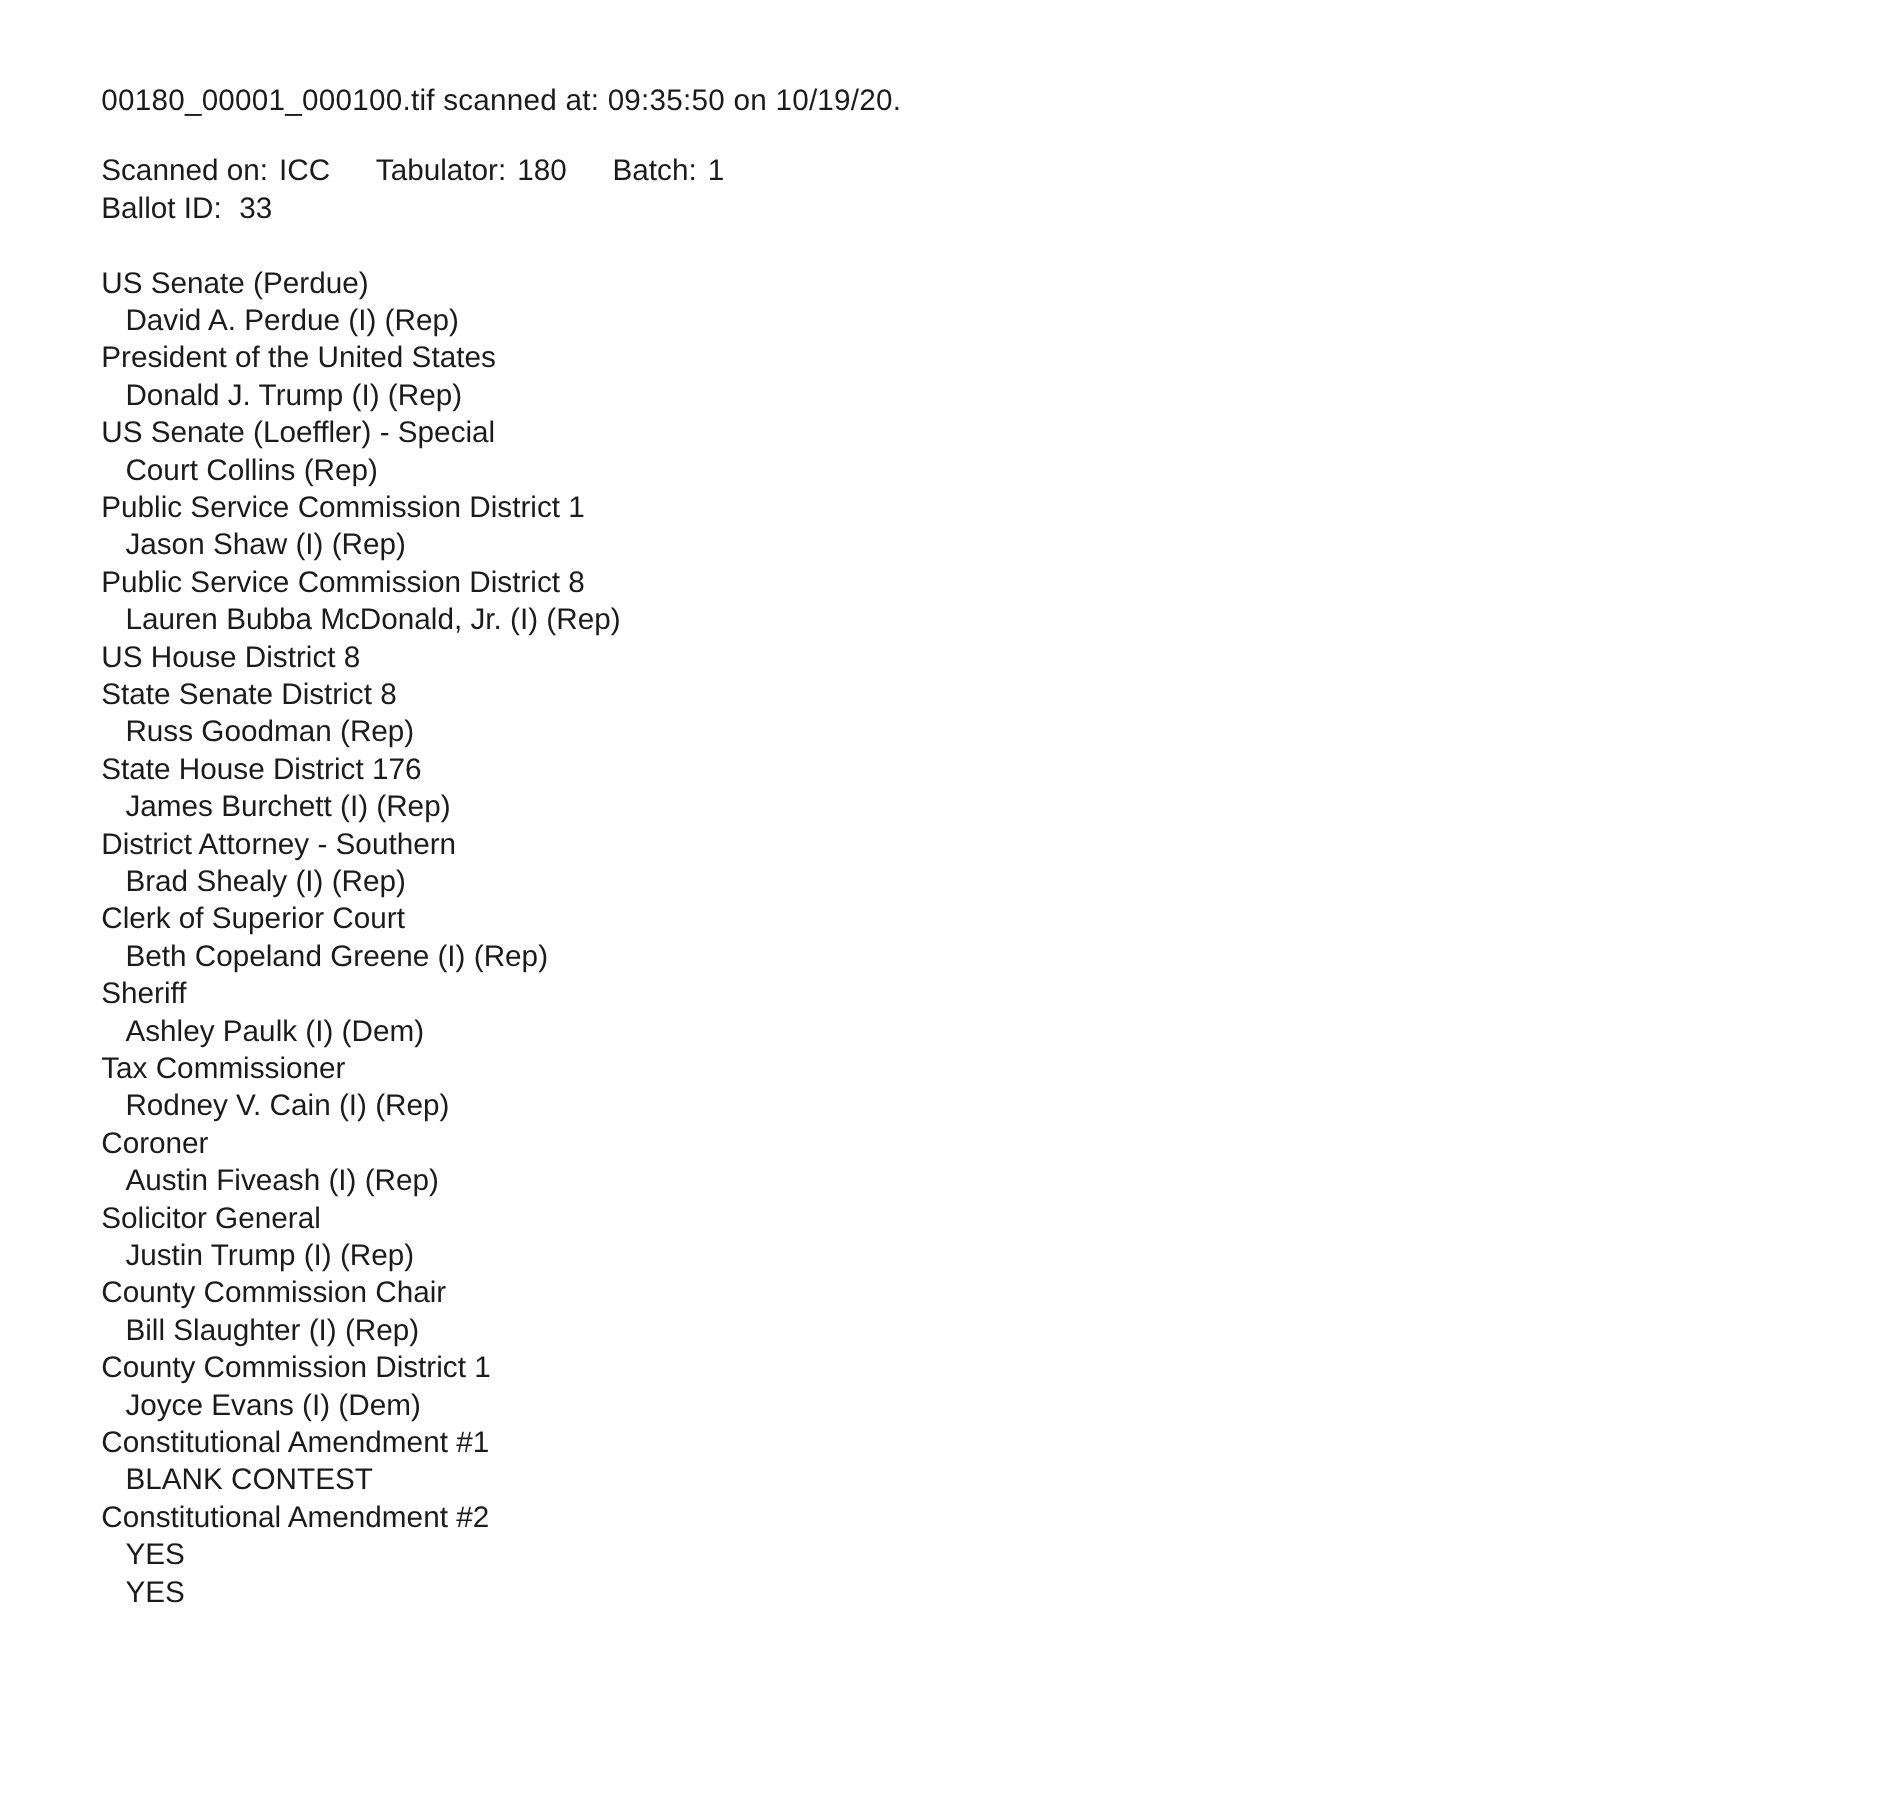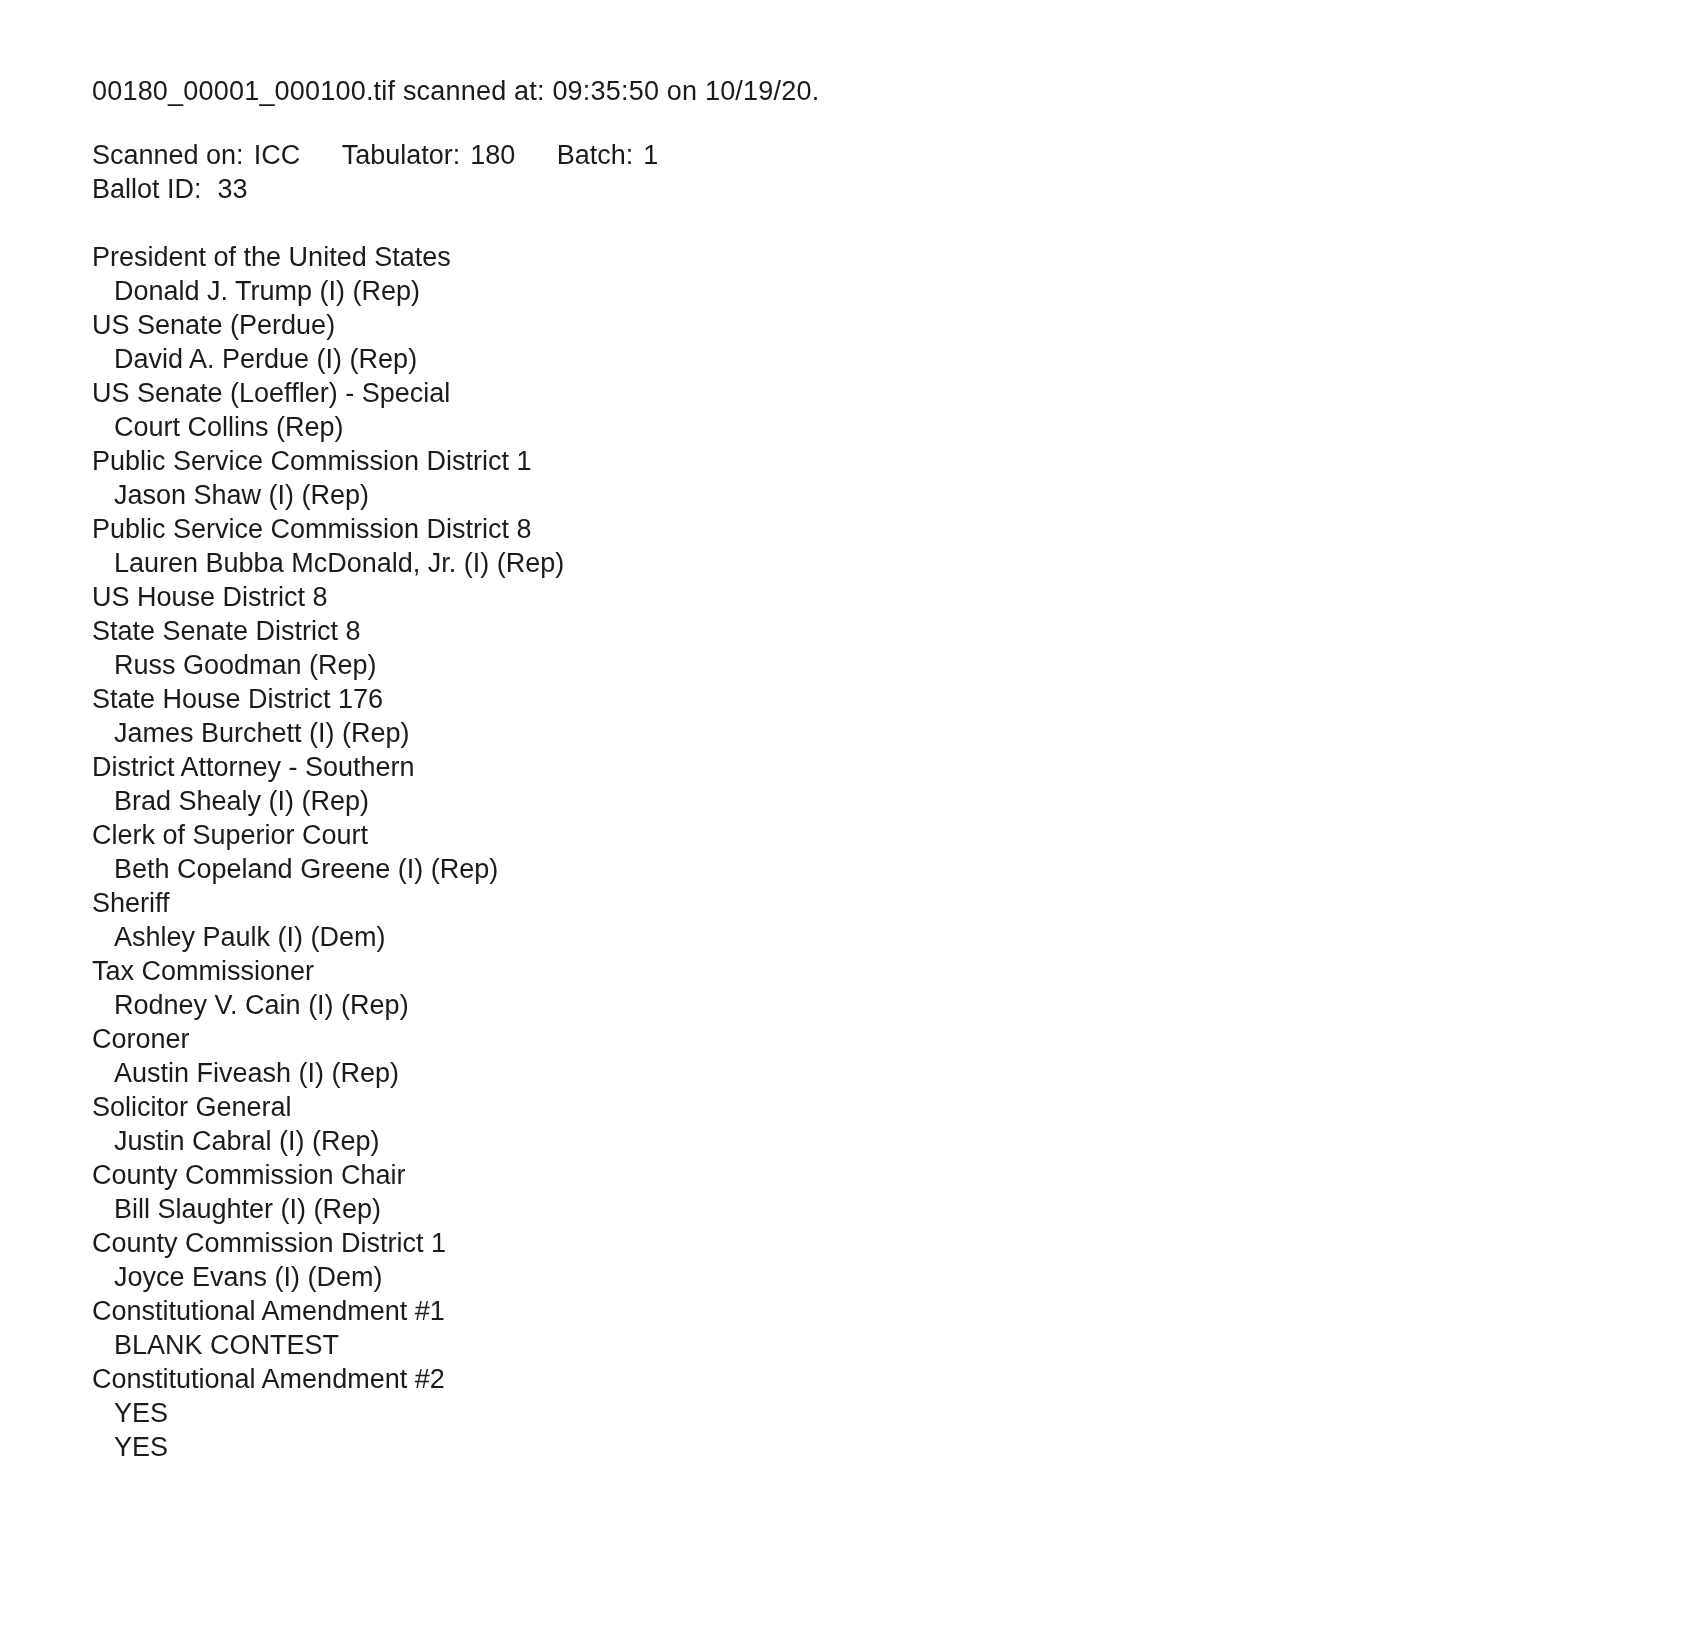--- a/index.html
+++ b/index.html
@@ -69,27 +69,27 @@
         <span class="label">Batch:</span><span class="value">1</span>
       </span>
     </div>
     <div class="scan-line ballot-id-line">
       <span class="label">Ballot ID:</span><span class="value">33</span>
     </div>
   </div>
 
   <div class="contest-list" id="contest-list">
     <div class="contest-block">
-      <div class="contest-name">President of the United States</div>
-      <div class="contest-selection">Donald J. Trump (I) (Rep)</div>
+      <div class="contest-name">US Senate (Perdue)</div>
+      <div class="contest-selection">David A. Perdue (I) (Rep)</div>
     </div>
 
     <div class="contest-block">
-      <div class="contest-name">US Senate (Perdue)</div>
-      <div class="contest-selection">David A. Perdue (I) (Rep)</div>
+      <div class="contest-name">President of the United States</div>
+      <div class="contest-selection">Donald J. Trump (I) (Rep)</div>
     </div>
 
     <div class="contest-block">
       <div class="contest-name">US Senate (Loeffler) - Special</div>
       <div class="contest-selection">Court Collins (Rep)</div>
     </div>
 
     <div class="contest-block">
       <div class="contest-name">Public Service Commission District 1</div>
       <div class="contest-selection">Jason Shaw (I) (Rep)</div>
@@ -134,21 +134,21 @@
       <div class="contest-selection">Rodney V. Cain (I) (Rep)</div>
     </div>
 
     <div class="contest-block">
       <div class="contest-name">Coroner</div>
       <div class="contest-selection">Austin Fiveash (I) (Rep)</div>
     </div>
 
     <div class="contest-block">
       <div class="contest-name">Solicitor General</div>
-      <div class="contest-selection">Justin Cabral (I) (Rep)</div>
+      <div class="contest-selection">Justin Trump (I) (Rep)</div>
     </div>
 
     <div class="contest-block">
       <div class="contest-name">County Commission Chair</div>
       <div class="contest-selection">Bill Slaughter (I) (Rep)</div>
     </div>
 
     <div class="contest-block">
       <div class="contest-name">County Commission District 1</div>
       <div class="contest-selection">Joyce Evans (I) (Dem)</div>

